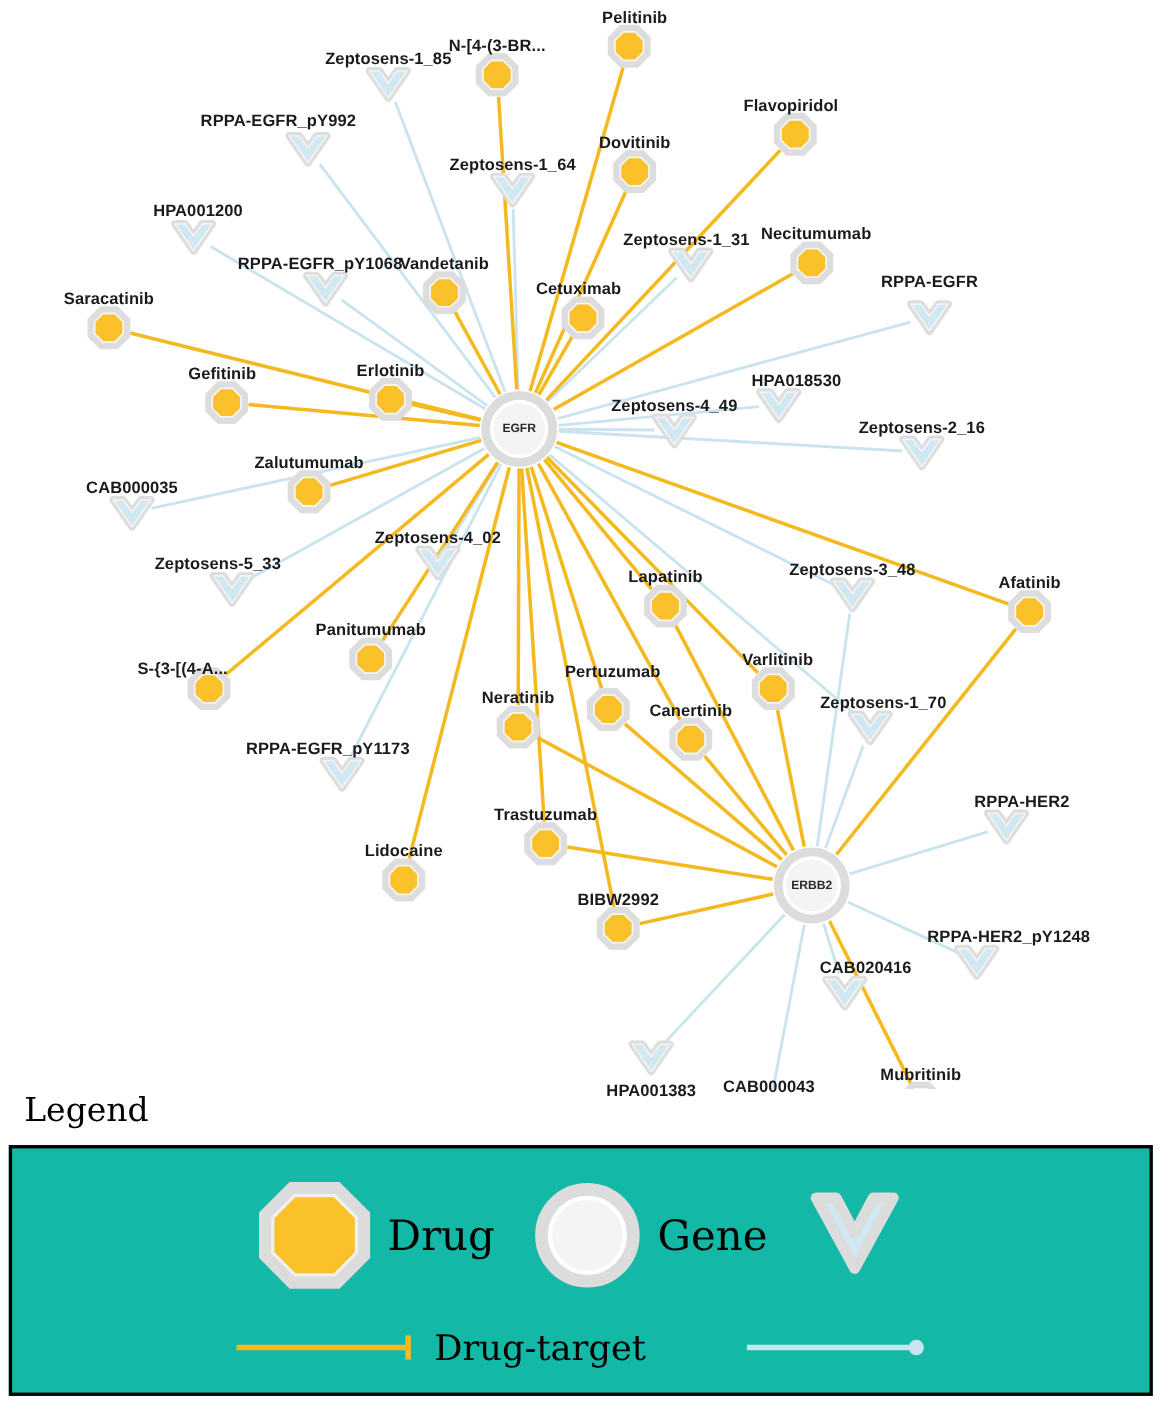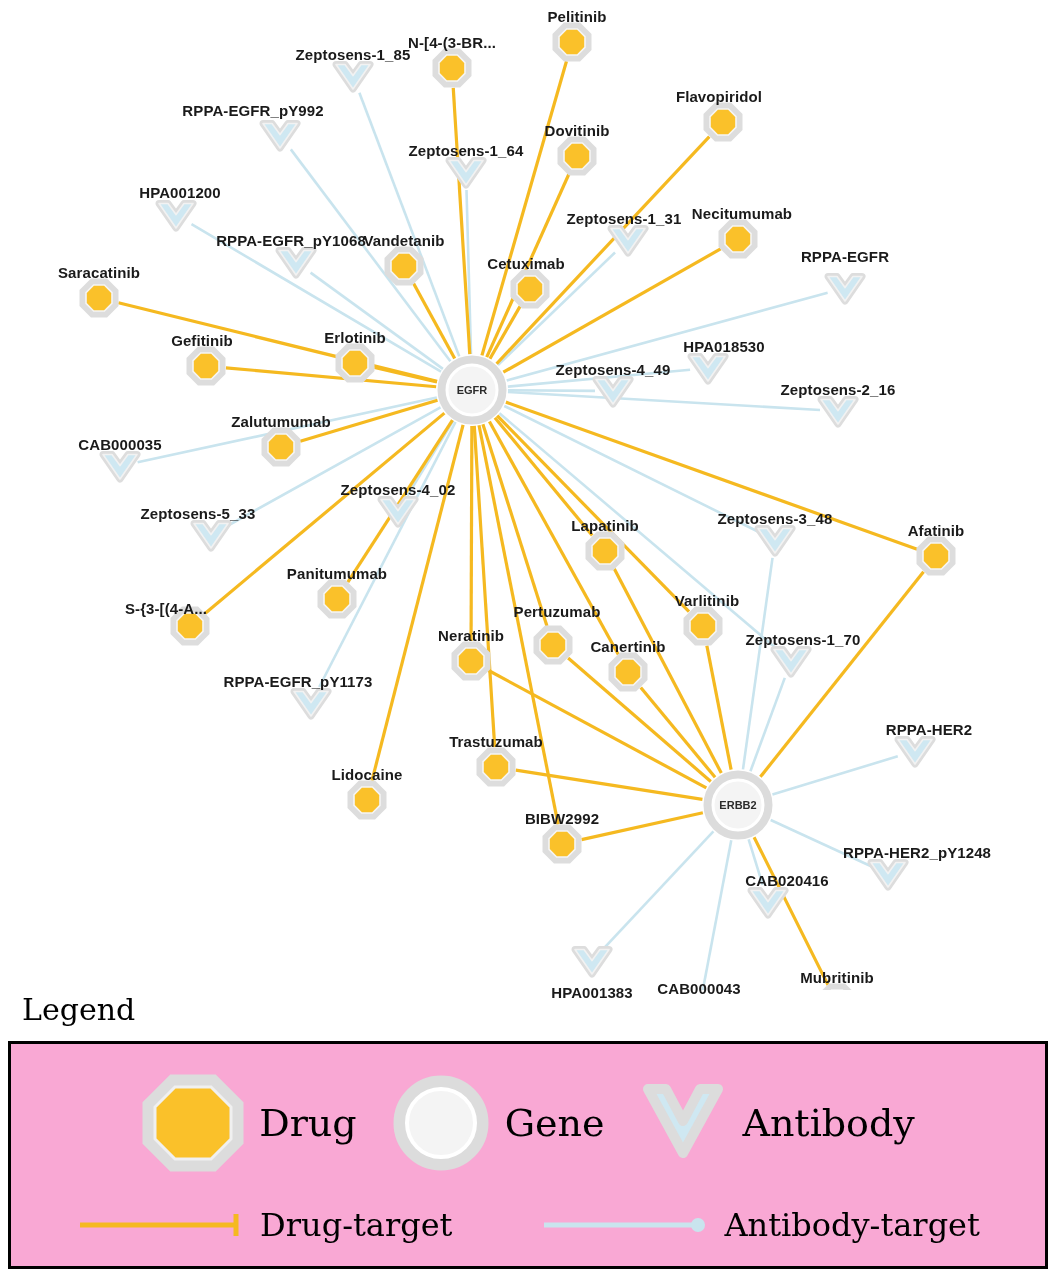--- a/index.html
+++ b/index.html
@@ -52,21 +52,21 @@
     font-size: 30px;
     color: #000;
   }
   #legend-box {
     position: absolute;
     left: 8px;
     top: 1041px;
     width: 1040px;
     height: 228px;
     border: 3px solid #000;
-    background: #f9a8d4;
+    background: #14b8a6;
     box-sizing: border-box;
   }
   .legend-row1 {
     position: absolute;
     left: 0; top: 24px;
     width: 100%;
     height: 110px;
     display: flex;
     align-items: center;
     justify-content: center;
@@ -413,36 +413,34 @@
       <svg width="100" height="100" viewBox="0 0 100 100">
         <circle cx="50" cy="50" r="41" fill="#f7f7f7" stroke="#dcdcdc" stroke-width="13"></circle>
         <circle cx="50" cy="50" r="34" fill="#f4f4f4" stroke="#ffffff" stroke-width="4"></circle>
       </svg>
       <span class="lbl">Gene</span>
     </div>
     <div class="legend-item">
       <svg width="90" height="100" viewBox="0 0 90 100">
         <path d="M10,16 L45,80 L80,16 L62,16 L45,48 L28,16 Z" fill="#cfe8f2" stroke="#dcdcdc" stroke-width="10" stroke-linejoin="round"></path>
       </svg>
-      <span class="lbl">Antibody</span>
     </div>
   </div>
   <div class="legend-row2">
     <div class="legend-item">
       <span class="edge-sample">
         <svg width="170" height="28" viewBox="0 0 170 28">
           <line x1="4" y1="14" x2="160" y2="14" stroke="#f5b920" stroke-width="5"></line>
           <line x1="160" y1="3" x2="160" y2="25" stroke="#f5b920" stroke-width="5"></line>
         </svg>
       </span>
       <span class="lbl">Drug-target</span>
     </div>
     <div class="legend-item">
       <span class="edge-sample">
         <svg width="170" height="28" viewBox="0 0 170 28">
           <line x1="4" y1="14" x2="156" y2="14" stroke="#c9e4ee" stroke-width="5"></line>
           <circle cx="158" cy="14" r="7" fill="#c9e4ee"></circle>
         </svg>
       </span>
-      <span class="lbl">Antibody-target</span>
     </div>
   </div>
 </div>
 
 </body></html>

